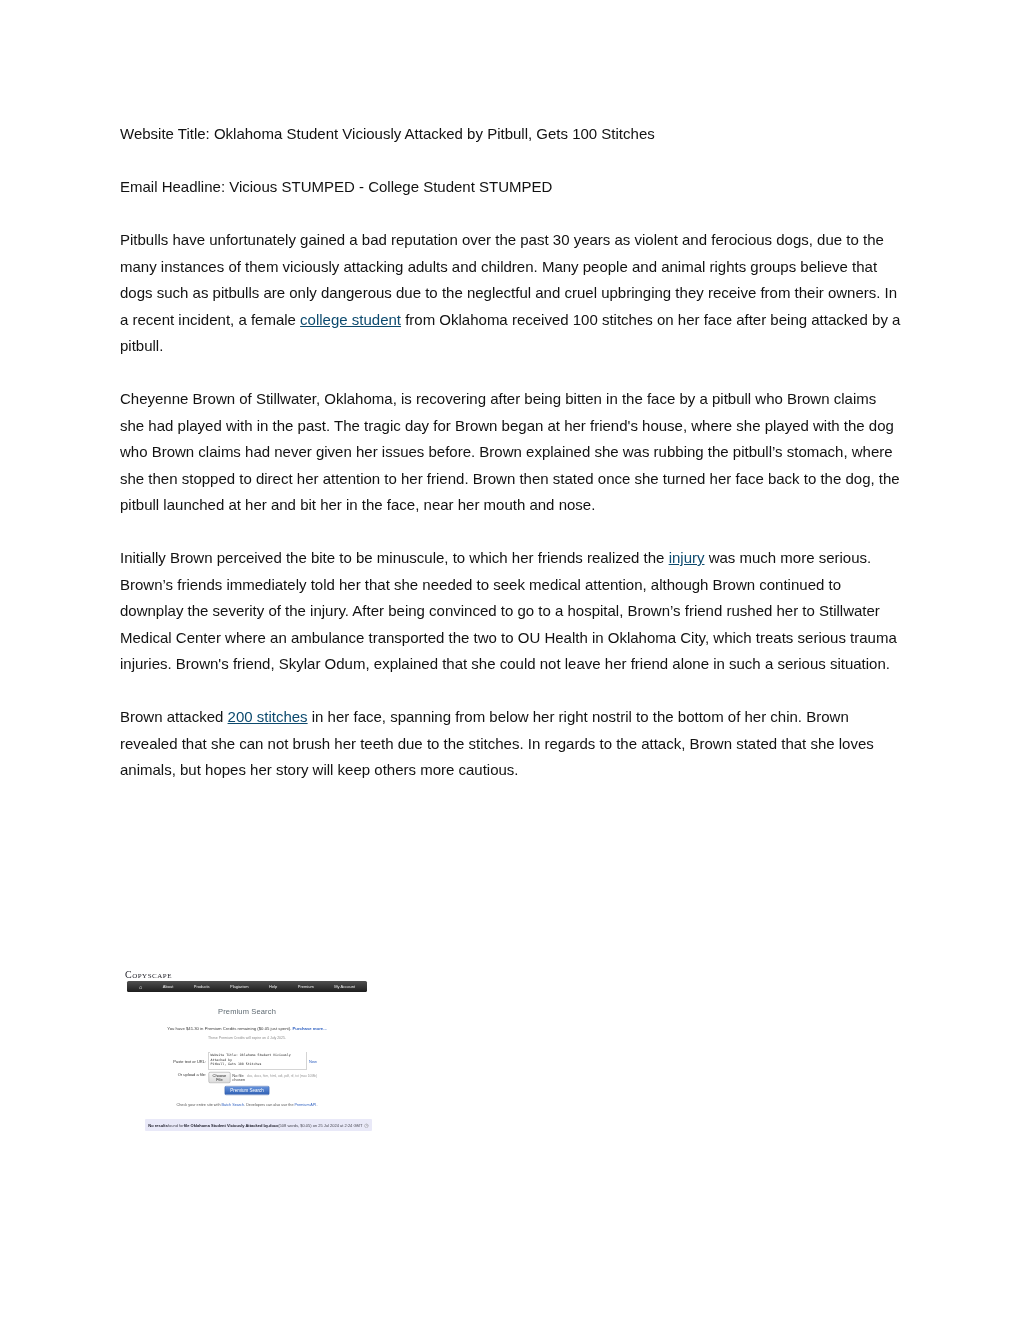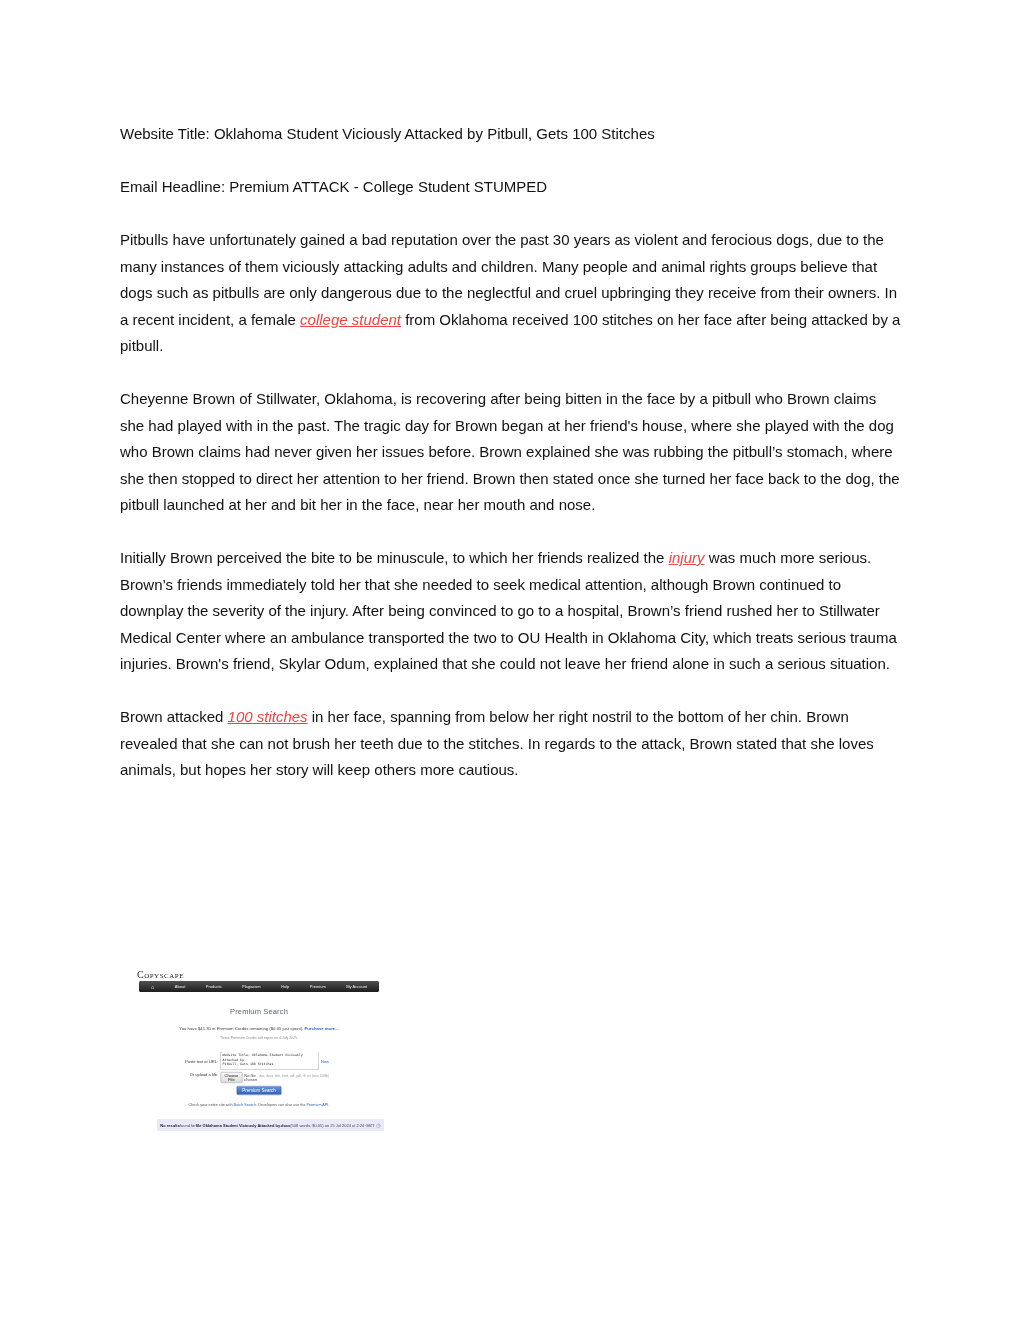--- a/index.html
+++ b/index.html
@@ -3,24 +3,24 @@
 <meta charset="utf-8">
 <style>
   html,body{margin:0;padding:0;background:#ffffff;}
   body{width:1020px;height:1320px;position:relative;overflow:hidden;
        font-family:"Liberation Sans",sans-serif;}
 
   
   .doc-content{position:absolute;left:120px;top:121px;width:781px;
                color:#121212;font-size:15px;line-height:26.5px;}
   .doc-content p{margin:0 0 26.5px 0;}
-  a.doclink{color:#ef4444;text-decoration:underline;cursor:pointer;font-style:italic;}
+  a.doclink{color:#0c4a6e;text-decoration:underline;cursor:pointer;}
 
   
-  .embed-wrap{position:absolute;left:132px;top:968px;width:260px;height:189px;}
+  .embed-wrap{position:absolute;left:120px;top:968px;width:260px;height:189px;}
   .copyscape{width:520px;height:378px;transform:scale(0.5);transform-origin:0 0;
              position:relative;background:#fff;}
   .cs-logo{position:absolute;left:10px;top:2px;font-family:"Liberation Serif",serif;
            font-variant:small-caps;font-size:20px;letter-spacing:1px;color:#23232b;}
   .cs-nav{position:absolute;left:14px;top:26px;width:480px;height:22px;box-sizing:border-box;
           background:linear-gradient(#505050,#1d1d1d);border-radius:3px;
           display:flex;align-items:center;justify-content:space-between;
           padding:0 24px;color:#f0f0f0;font-size:8px;}
   .cs-nav span{cursor:pointer;white-space:nowrap;}
   .cs-home{font-size:11px;line-height:1;}
@@ -55,26 +55,26 @@
                 background:#e9e9f8;border-radius:2px;display:flex;align-items:center;
                 justify-content:center;font-size:8px;color:#45454f;white-space:nowrap;}
   .cs-resultbar b{color:#20202c;}
   .cs-clock{margin-left:4px;color:#777;font-size:10px;line-height:1;}
 </style>
 </head>
 <body>
 
 <div class="doc-content">
   <p>Website Title: Oklahoma Student Viciously Attacked by Pitbull, Gets 100 Stitches</p>
-  <p>Email Headline: Premium ATTACK - College Student STUMPED</p>
+  <p>Email Headline: Vicious STUMPED - College Student STUMPED</p>
   <div>
       <p><span>Pitbulls have unfortunately gained a bad reputation over the past 30 years as violent and ferocious dogs, due to the many instances of them viciously attacking adults and children. Many people and animal rights groups believe that dogs such as pitbulls are only dangerous due to the neglectful and cruel upbringing they receive from their owners. In a recent incident, a female </span><a class="doclink">college student</a><span> from Oklahoma received 100 stitches on her face after being attacked by a pitbull.</span></p>
       <p><span>Cheyenne Brown of Stillwater, Oklahoma, is recovering after being bitten in the face by a pitbull who Brown claims she had played with in the past. The tragic day for Brown began at her friend's house, where she played with the dog who Brown claims had never given her issues before. Brown explained she was rubbing the pitbull’s stomach, where she then stopped to direct her attention to her friend. Brown then stated once she turned her face back to the dog, the pitbull launched at her and bit her in the face, near her mouth and nose.</span></p>
       <p><span>Initially Brown perceived the bite to be minuscule, to which her friends realized the </span><a class="doclink">injury</a><span> was much more serious. Brown’s friends immediately told her that she needed to seek medical attention, although Brown continued to downplay the severity of the injury. After being convinced to go to a hospital, Brown’s friend rushed her to Stillwater Medical Center where an ambulance transported the two to OU Health in Oklahoma City, which treats serious trauma injuries. Brown's friend, Skylar Odum, explained that she could not leave her friend alone in such a serious situation.</span></p>
-      <p><span>Brown attacked </span><a class="doclink">100 stitches</a><span> in her face, spanning from below her right nostril to the bottom of her chin. Brown revealed that she can not brush her teeth due to the stitches. In regards to the attack, Brown stated that she loves animals, but hopes her story will keep others more cautious.</span></p>
+      <p><span>Brown attacked </span><a class="doclink">200 stitches</a><span> in her face, spanning from below her right nostril to the bottom of her chin. Brown revealed that she can not brush her teeth due to the stitches. In regards to the attack, Brown stated that she loves animals, but hopes her story will keep others more cautious.</span></p>
     </div>
 </div>
 
 <div class="embed-wrap">
   <div class="copyscape">
 
     <div class="cs-logo">Copyscape</div>
 
     <div class="cs-nav">
       <span class="cs-home">⌂</span>

